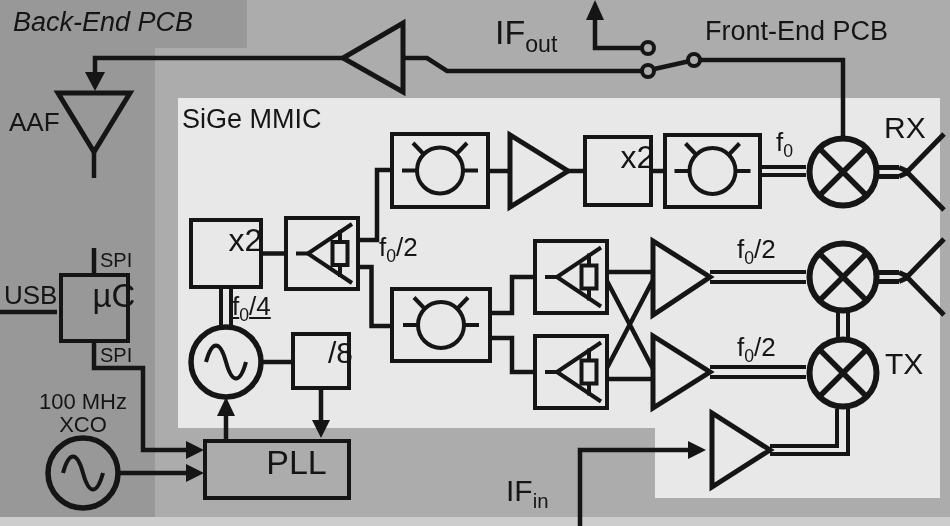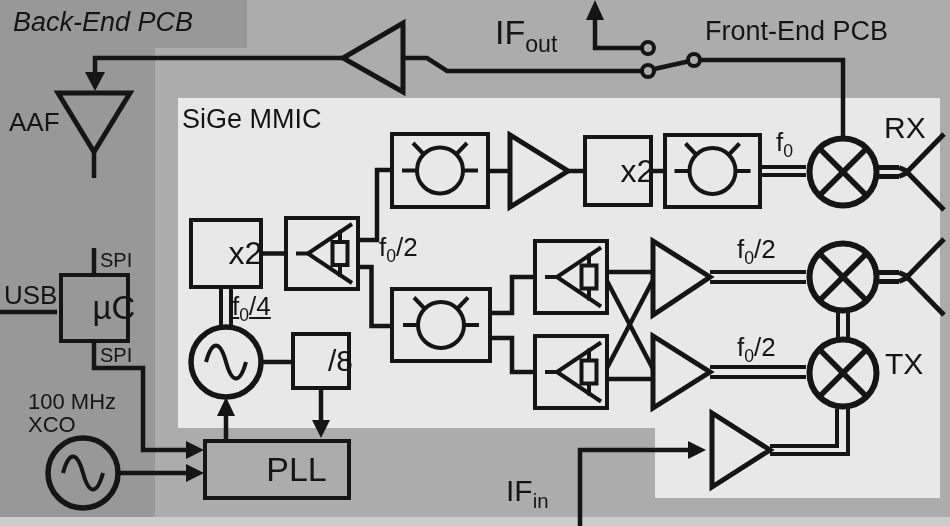--- a/index.html
+++ b/index.html
@@ -10,25 +10,25 @@
   }
   .bgrect{position:absolute;}
   .bg-dark{background:#989898;}
   .bg-light{background:#e8e8e8;}
   .bg-strip{background:#cdcdcd;}
   svg{position:absolute;left:0;top:0;}
   .lbl{position:absolute;white-space:nowrap;color:#151515;line-height:1.05;}
   .title{font-size:27px;}
   .boxdiv{
     position:absolute;box-sizing:border-box;border:4px solid #151515;
-    display:flex;align-items:center;justify-content:center;
+    display:flex;align-items:flex-start;justify-content:center;
     background:transparent;color:#151515;padding-left:39px;
   }
   sub{font-size:68%;}
-  .center{}
+  .center{text-align:center;}
 </style>
 </head>
 <body>
 
 <div id="canvas">
 
   <div class="bgrect bg-dark" style="left:0;top:0;width:247px;height:48px;"></div>
   <div class="bgrect bg-dark" style="left:0;top:48px;width:155px;height:469px;"></div>
   <div class="bgrect bg-light" style="left:178px;top:98px;width:482px;height:330px;"></div>
   <div class="bgrect bg-light" style="left:655px;top:98px;width:285px;height:400px;"></div>

